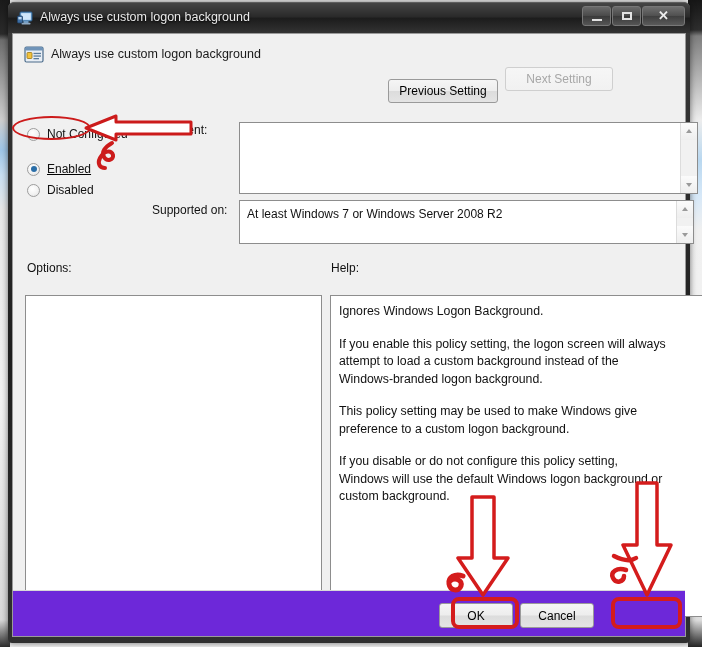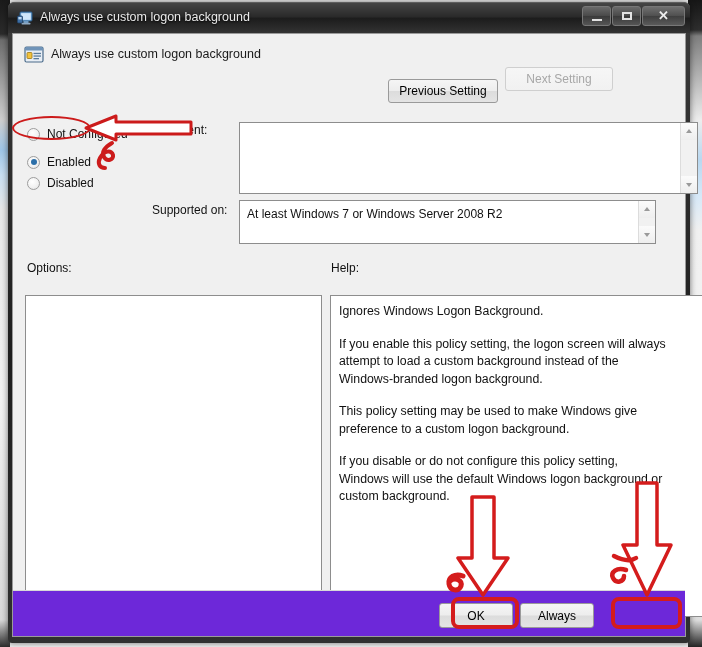--- a/index.html
+++ b/index.html
@@ -179,22 +179,22 @@
 
   
   .radio-row {
     position: absolute;
     left: 14px;
     height: 18px;
     display: flex;
     align-items: center;
   }
   .radio-row.r1 { top: 91px; }
-  .radio-row.r2 { top: 119px; }
-  .radio-row.r3 { top: 140px; }
+  .radio-row.r2 { top: 126px; text-decoration: underline; }
+  .radio-row.r3 { top: 147px; }
 
   .radio-dot {
     width: 13px; height: 13px;
     border-radius: 50%;
     background: radial-gradient(circle at 40% 35%, #ffffff 0%, #f2f2f2 55%, #dedede 100%);
     border: 1px solid #9d9d9d;
     box-sizing: border-box;
     position: relative;
     flex: 0 0 auto;
   }
@@ -226,21 +226,21 @@
 
   
   .tbox {
     position: absolute;
     background: #ffffff;
     border: 1px solid #8d8d8d;
     box-sizing: border-box;
     overflow: hidden;
   }
   .tbox-comment { left: 226px; top: 88px; width: 459px; height: 72px; }
-  .tbox-supported { left: 226px; top: 166px; width: 417px; height: 44px; }
+  .tbox-supported { left: 226px; top: 166px; width: 455px; height: 44px; }
   .tbox-options { left: 12px; top: 261px; width: 297px; height: 322px; }
   .tbox-help { left: 317px; top: 261px; width: 416px; height: 322px; }
 
   .tbox-text {
     position: absolute;
     left: 7px; top: 5px;
     right: 22px;
     font-size: 12px;
     color: #111;
     line-height: 16px;
@@ -431,21 +431,21 @@
               <span class="arw up"></span>
             </div>
           <div class="sbtn dn">
               <span class="arw dn"></span>
             </div>
         </div>
       </div>
 
       <div class="footer">
         <button class="btn foot-btn foot-ok">OK</button>
-        <button class="btn foot-btn foot-cancel">Always</button>
+        <button class="btn foot-btn foot-cancel">Cancel</button>
       </div>
 
     </div>
   </div>
 
   <div class="ellipse-enabled"></div>
   <div class="redbox redbox-ok"></div>
   <div class="redbox redbox-apply"></div>
 
   <svg class="anno-svg" viewBox="0 0 702 647">

